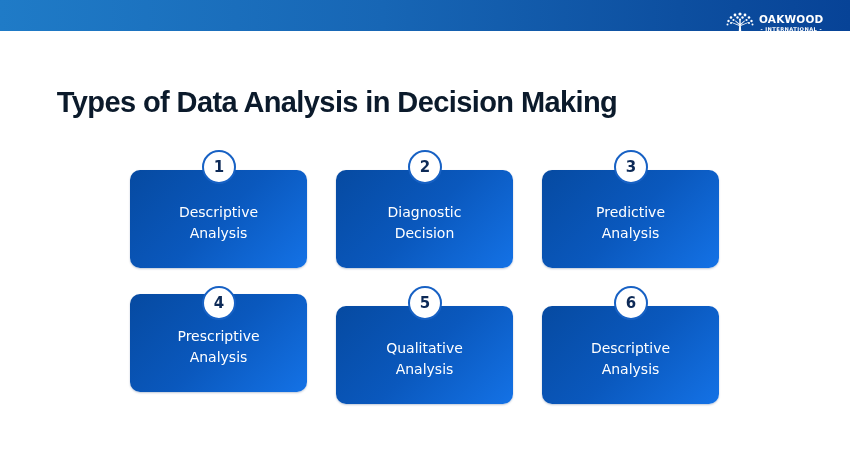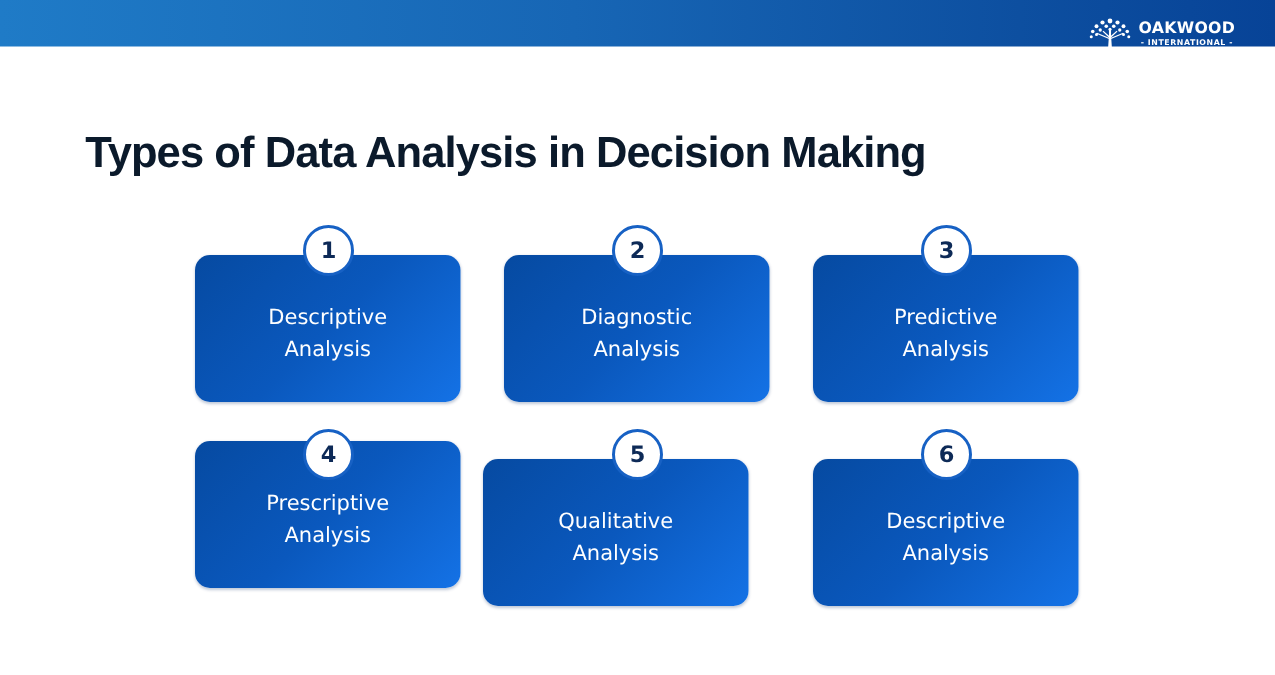--- a/index.html
+++ b/index.html
@@ -153,37 +153,37 @@
   <div class="page-title">Types of Data Analysis in Decision Making</div>
 
   <div class="card" style="left:130px; top:170px;">
     <span class="card-label">Descriptive
 Analysis</span>
   </div>
   <div class="badge" style="left:202px; top:150px;">1</div>
 
   <div class="card" style="left:336px; top:170px;">
     <span class="card-label">Diagnostic
-Analysis</span>
+Decision</span>
   </div>
   <div class="badge" style="left:408px; top:150px;">2</div>
 
   <div class="card" style="left:542px; top:170px;">
     <span class="card-label">Predictive
 Analysis</span>
   </div>
   <div class="badge" style="left:614px; top:150px;">3</div>
 
   <div class="card" style="left:130px; top:294px;">
     <span class="card-label">Prescriptive
 Analysis</span>
   </div>
   <div class="badge" style="left:202px; top:286px;">4</div>
 
-  <div class="card" style="left:322px; top:306px;">
+  <div class="card" style="left:336px; top:306px;">
     <span class="card-label">Qualitative
 Analysis</span>
   </div>
   <div class="badge" style="left:408px; top:286px;">5</div>
 
   <div class="card" style="left:542px; top:306px;">
     <span class="card-label">Descriptive
 Analysis</span>
   </div>
   <div class="badge" style="left:614px; top:286px;">6</div>

